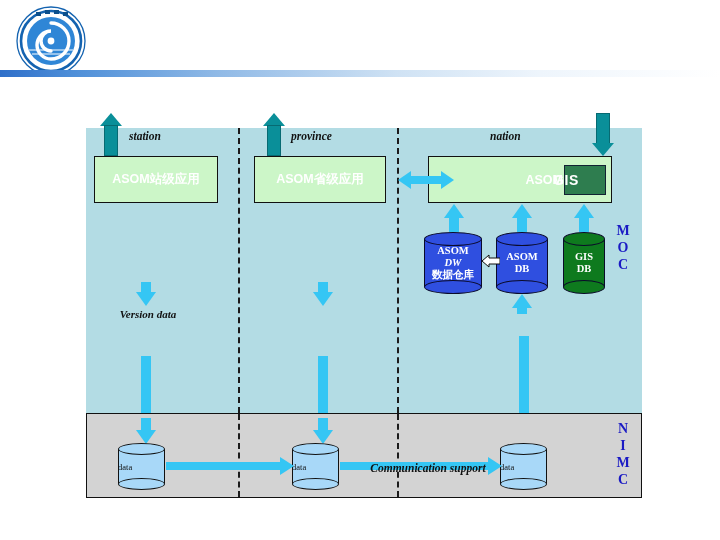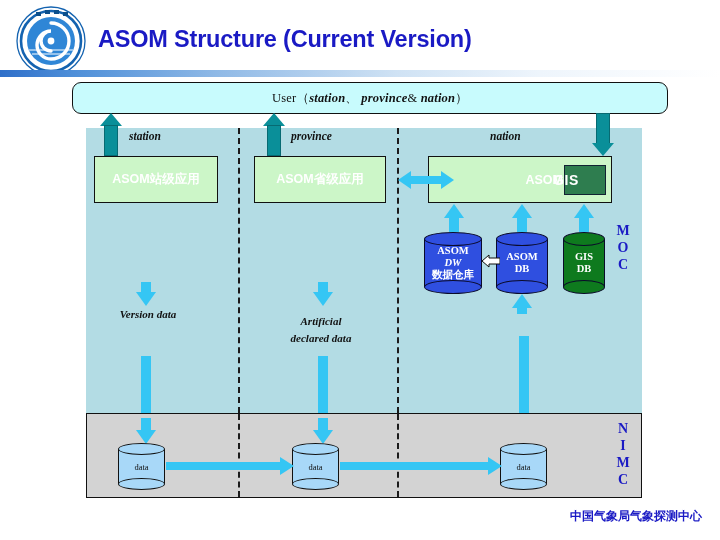--- a/index.html
+++ b/index.html
@@ -226,21 +226,21 @@
   .dcyl .top {
     position: absolute; left: 0; right: 0; top: 0; height: 12px;
     background: #a8d8f8; border: 1.2px solid #111; border-radius: 50%;
   }
   .dcyl .bot {
     position: absolute; left: 0; right: 0; bottom: 0; height: 12px;
     background: #a8d8f8; border: 1.2px solid #111; border-radius: 50%;
   }
   .dcyl .txt {
     position: absolute; left: 0; right: 0; top: 50%; transform: translateY(-50%);
-    text-align: center; font-family: "Liberation Serif", serif;
+    font-family: "Liberation Serif", serif;
     font-size: 8.5px; color: #111;
   }
   #dc1 { left: 118px; top: 443px; }
   #dc2 { left: 292px; top: 443px; }
   #dc3 { left: 500px; top: 443px; }
 
   
   #cd1 { left: 136px; top: 418px; height: 26px; }
   #cd2 { left: 313px; top: 418px; height: 26px; }
 
@@ -286,26 +286,22 @@
       </g>
       <g fill="#0b4f8c">
         <rect x="22" y="8" width="5" height="4"></rect>
           <rect x="31" y="6" width="5" height="4"></rect>
         <rect x="40" y="6" width="5" height="4"></rect>
           <rect x="49" y="8" width="5" height="4"></rect>
       </g>
     </svg>
   </div>
 
-  <div id="title">ASOM Structure (Current Version)</div>
   <div id="headerbar"></div>
 
-  <div id="userbox">
-    <span class="lbl"><span>User</span><span>（</span><i>station</i><span>、</span>&nbsp;<i>province</i><span>&amp;</span>&nbsp;<i>nation</i><span>）</span></span>
-  </div>
 
   <div id="panel"></div>
   <div class="vdash" id="vd1"></div>
   <div class="vdash" id="vd2"></div>
 
   <div class="coltitle" id="ct-station">station</div>
   <div class="coltitle" id="ct-province">province</div>
   <div class="coltitle" id="ct-nation">nation</div>
 
   <div class="teal-up" id="ta-station">
@@ -400,24 +396,20 @@
 
   <div class="cy-down" id="cd-survey">
       <div class="shaft"></div>
       <div class="head"></div>
     </div>
   <div class="cy-down" id="cd-artif">
       <div class="shaft"></div>
       <div class="head"></div>
     </div>
   <div class="midlabel" id="lb-survey">Version data</div>
-  <div class="midlabel" id="lb-artif">
-    <span>Artificial</span><br>
-    <span>declared data</span>
-  </div>
 
   <div class="longshaft" id="ls1"></div>
   <div class="longshaft" id="ls2"></div>
   <div class="longshaft" id="ls3"></div>
 
   <div id="gray"></div>
   <div class="vdash2" id="vd3"></div>
   <div class="vdash2" id="vd4"></div>
 
   <div class="cy-down" id="cd1">
@@ -450,22 +442,22 @@
 
   <div class="harrow" id="ha1">
       <div class="bar"></div>
       <div class="r"></div>
     </div>
   <div class="harrow" id="ha2">
       <div class="bar"></div>
       <div class="r"></div>
     </div>
 
+  <div id="comm">Communication support</div>
 
   <div class="stack" id="nimc">
     <div>N</div>
     <div>I</div>
     <div>M</div>
     <div>C</div>
   </div>
 
-  <div id="footer">中国气象局气象探测中心</div>
 </div>
 
 </body></html>

